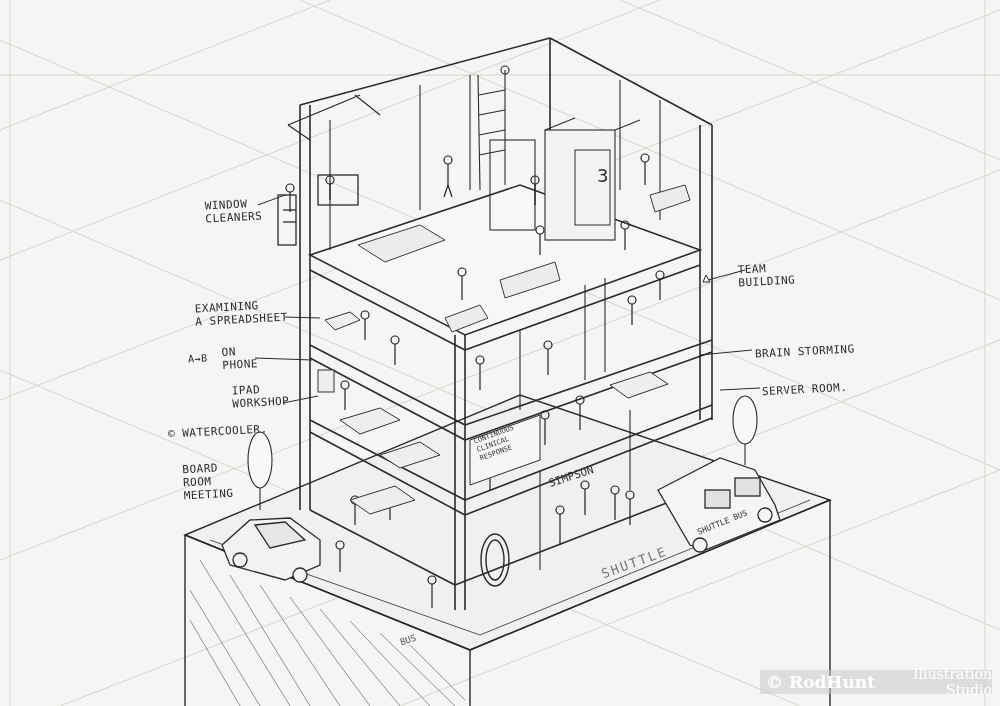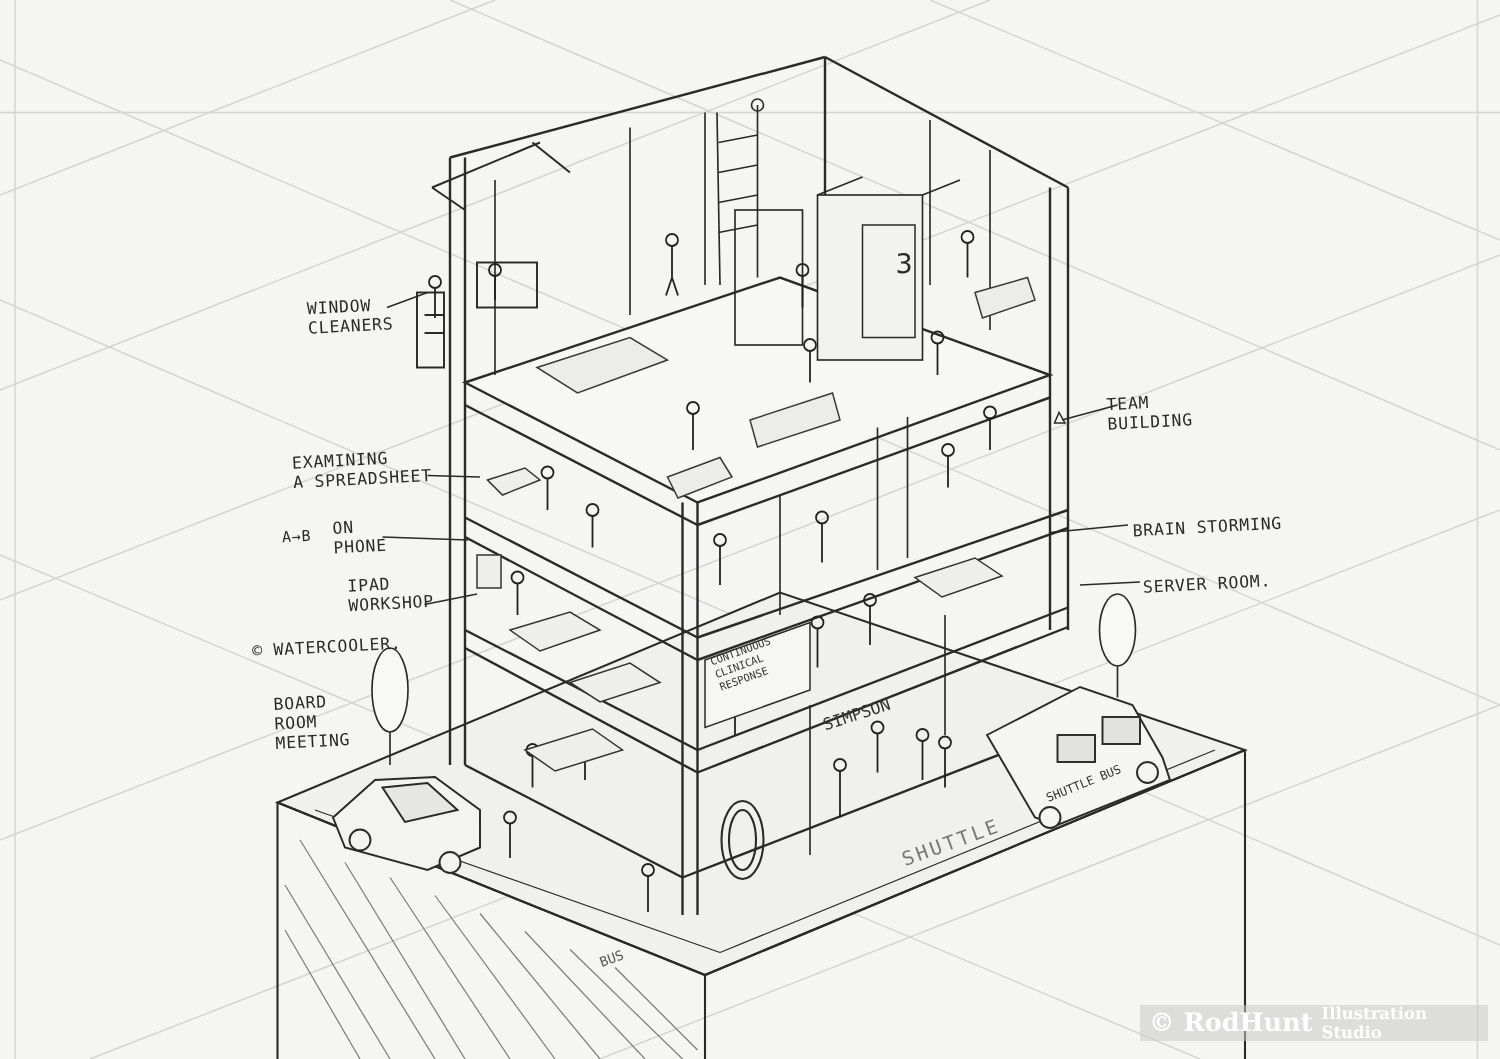--- a/index.html
+++ b/index.html
@@ -3,21 +3,21 @@
 <meta charset="utf-8">
 <style>
   html,body{margin:0;padding:0;background:#f4f4f2;}
   body{width:1000px;height:706px;overflow:hidden;position:relative;font-family:"DejaVu Sans",sans-serif;}
   .sheet{position:absolute;left:0;top:0;width:1000px;height:706px;background:#f5f5f3;}
   svg.art{position:absolute;left:0;top:0;}
   .label{position:absolute;font-family:"DejaVu Sans Mono",monospace;font-size:11px;color:#2a2a2a;letter-spacing:0.5px;line-height:13px;text-transform:uppercase;white-space:pre;transform:rotate(-3deg);}
   .sign{position:absolute;font-family:"DejaVu Sans Mono",monospace;color:#333;text-transform:uppercase;}
   .watermark{position:absolute;left:760px;top:670px;width:232px;height:24px;background:rgba(200,200,200,0.55);display:flex;align-items:center;gap:6px;padding-left:6px;box-sizing:border-box;color:#fff;}
   .wm-name{font-family:"DejaVu Serif",serif;font-size:17px;font-weight:bold;}
-  .wm-studio{font-family:"DejaVu Serif",serif;font-size:11px;font-weight:bold;}
+  .wm-studio{font-family:"DejaVu Serif",serif;font-size:14px;font-weight:normal;text-align:right;}
 </style>
 </head>
 <body>
 
 <div class="sheet">
   <svg class="art" width="1000" height="706" viewBox="0 0 1000 706">
 
     <g stroke="#d4d4d0" stroke-width="1" fill="none">
       <line x1="0" y1="130" x2="330" y2="0"></line>
       <line x1="0" y1="260" x2="660" y2="0"></line>

